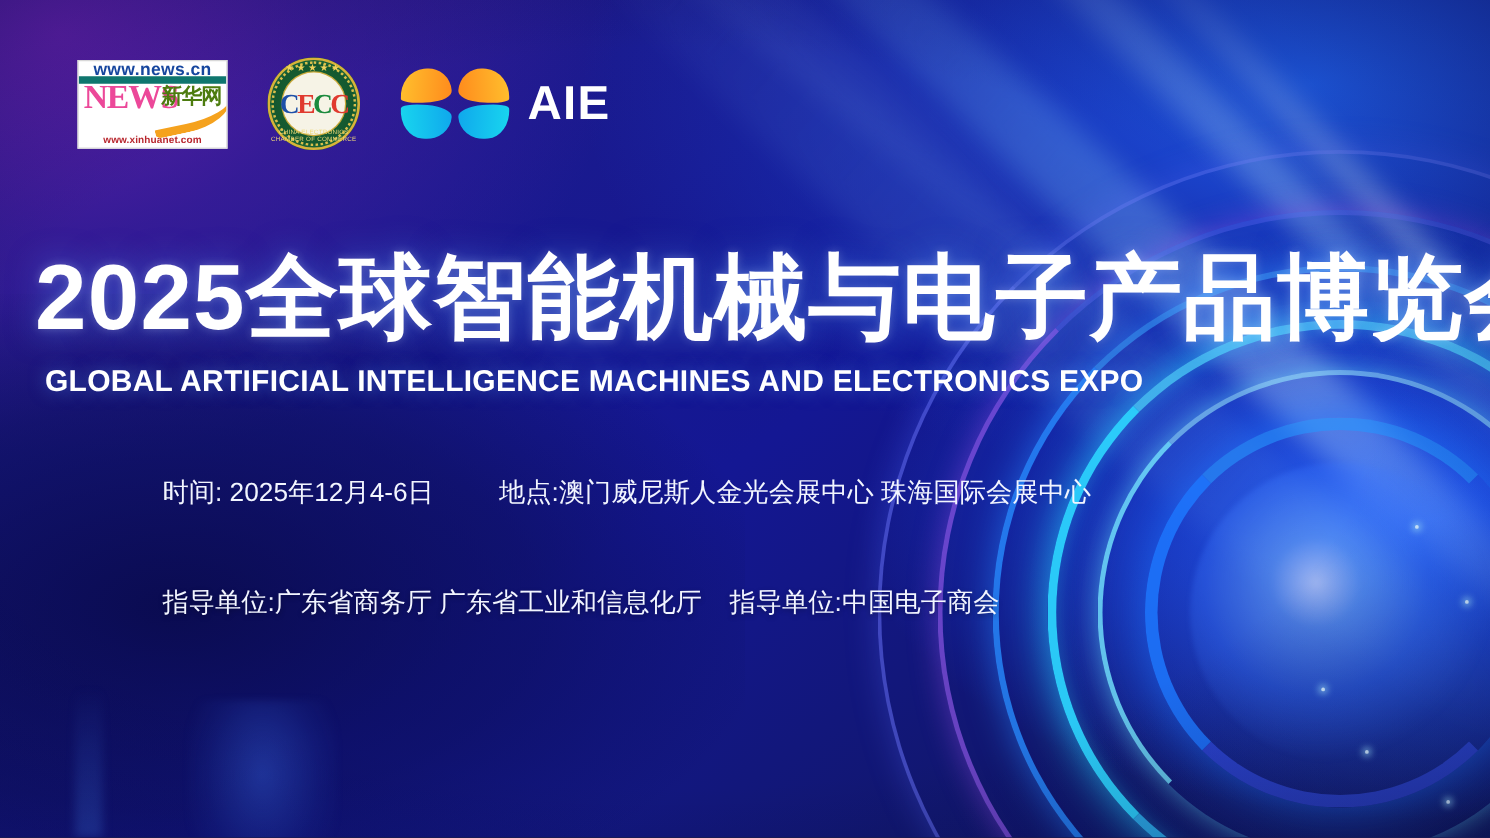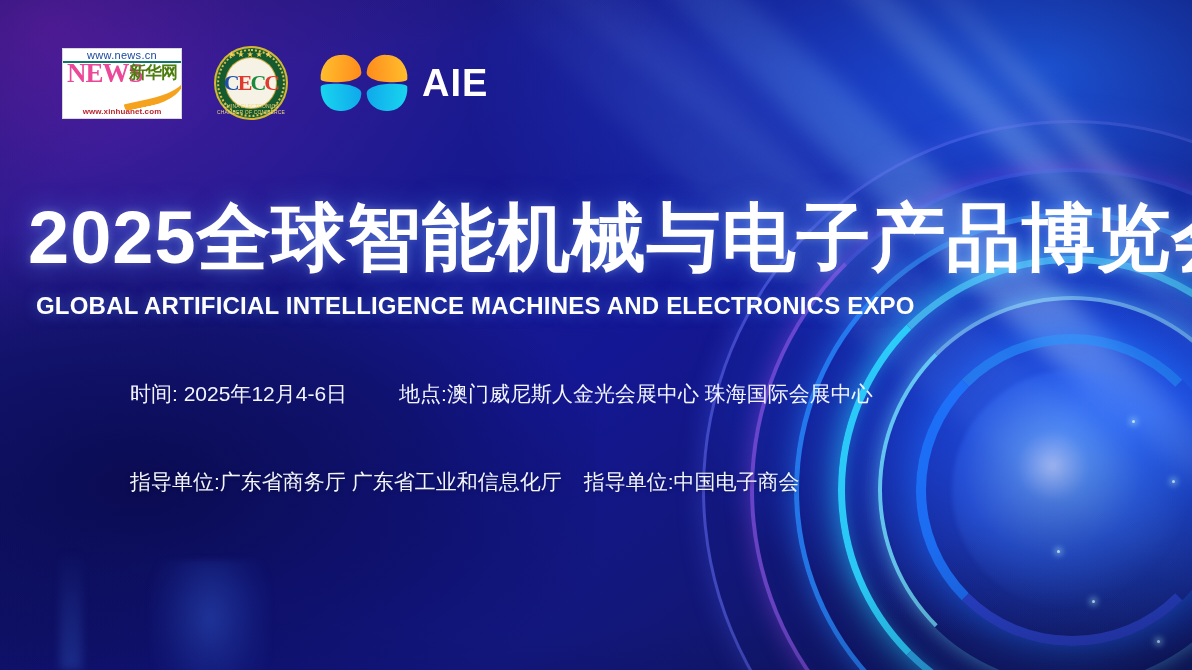--- a/index.html
+++ b/index.html
@@ -115,23 +115,23 @@
   }
 
   
   .xinhua {
     position: relative; width: 118px; height: 69px;
     background: #ffffff; border: 1px solid #d8d8d8;
     display: flex; flex-direction: column; justify-content: space-between;
     overflow: hidden;
   }
   .xh-top {
-    font-size: 11px; font-weight: normal; color: #16469e; letter-spacing: .3px;
+    font-size: 14px; font-weight: bold; color: #16469e; letter-spacing: .3px;
     text-align: center; line-height: 11px; padding-top: 1px;
-    border-bottom: 2px solid #0f766e;
+    border-bottom: 6px solid #0f766e;
   }
   .xh-mid { position: relative; flex: 1; display: flex; align-items: center; }
   .xh-news {
     position: absolute; left: 4px; top: -2px;
     font-size: 27px; font-weight: bold; color: #ec4899; line-height: 25px;
     font-family: "Liberation Serif", serif; letter-spacing: -1px;
   }
   .xh-cn {
     position: absolute; right: 4px; top: 1px;
     font-size: 17px; font-weight: bold; color: #4d7c0f; line-height: 17px;

